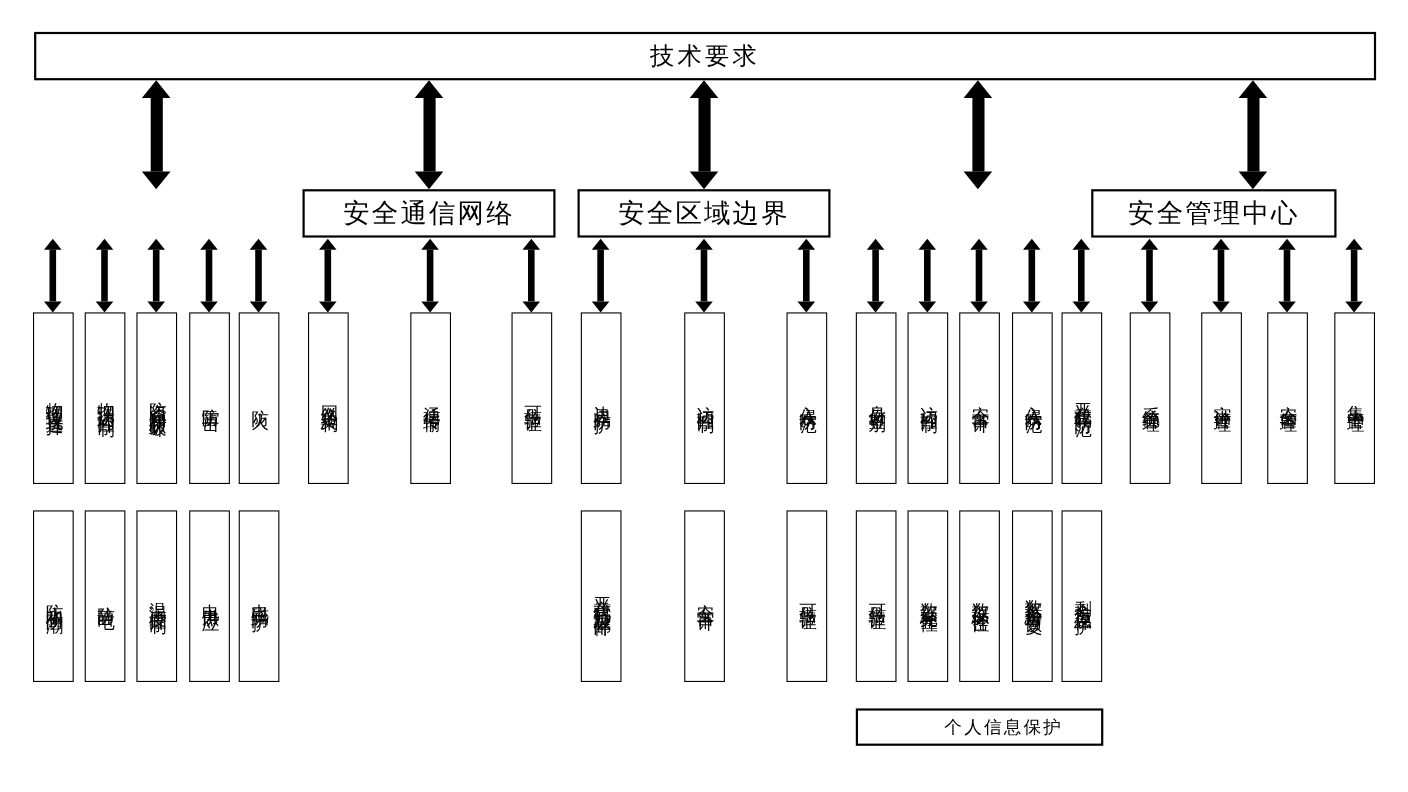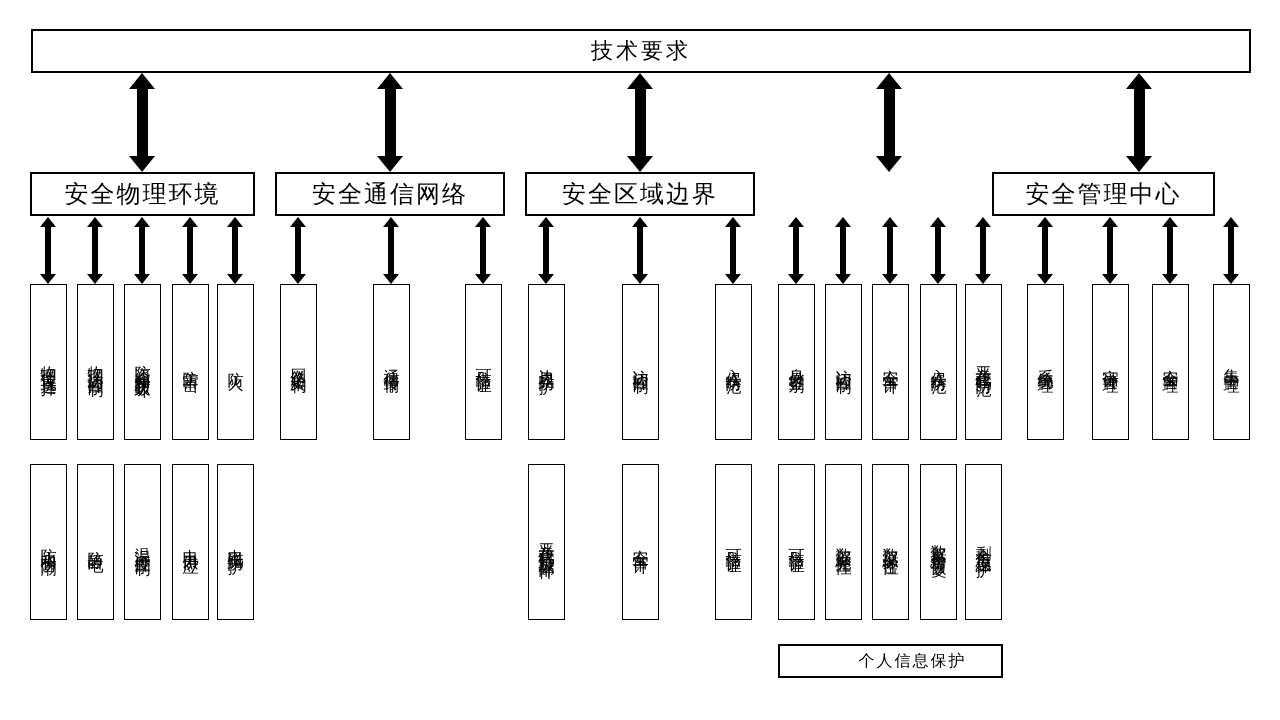--- a/index.html
+++ b/index.html
@@ -86,21 +86,20 @@
       <div class="head head-up"></div>
       <div class="shaft"></div>
       <div class="head head-down"></div>
     </div>
   <div class="arrow arrow-big" style="left:1126px">
       <div class="head head-up"></div>
       <div class="shaft"></div>
       <div class="head head-down"></div>
     </div>
 
-  <div class="box hbox" style="left:30px; top:172px; width:225px; height:44px;">安全物理环境</div>
   <div class="box hbox" style="left:525px; top:172px; width:230px; height:44px;">安全区域边界</div>
   <div class="box hbox" style="left:275px; top:172px; width:230px; height:44px;">安全通信网络</div>
   <div class="box hbox" style="left:992px; top:172px; width:223px; height:44px;">安全管理中心</div>
 
   <div class="arrow arrow-small" style="left:40px">
       <div class="head head-up"></div>
       <div class="shaft"></div>
       <div class="head head-down"></div>
     </div>
   <div class="arrow arrow-small" style="left:87px">

